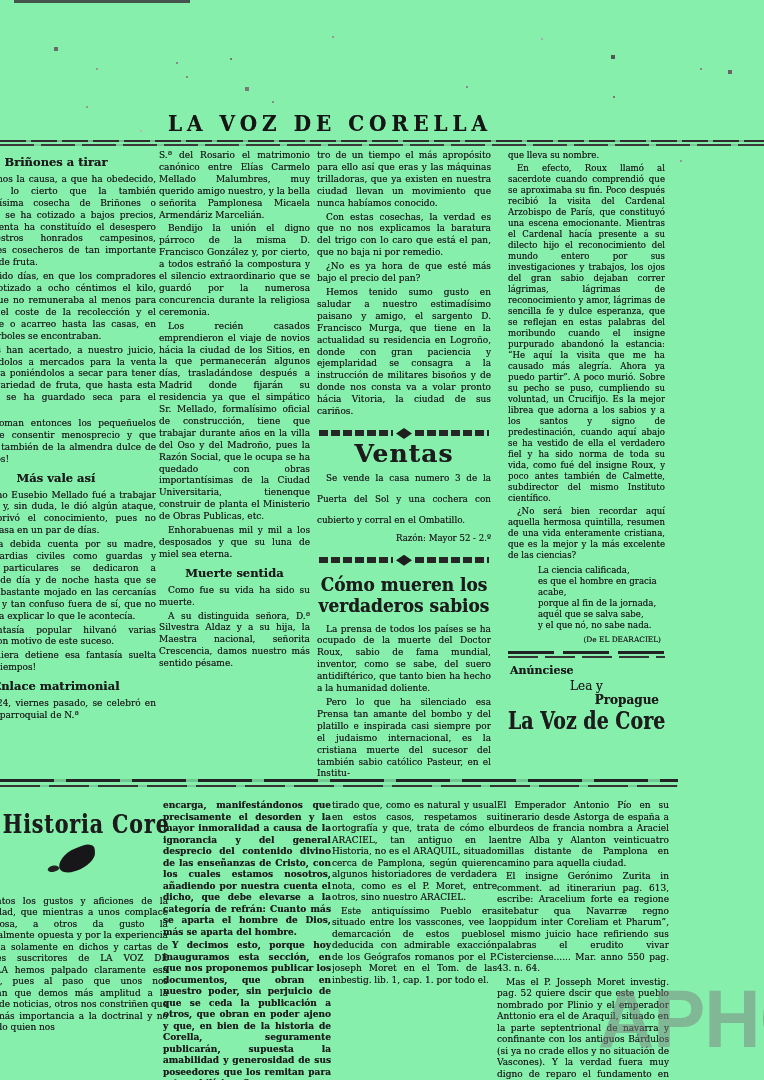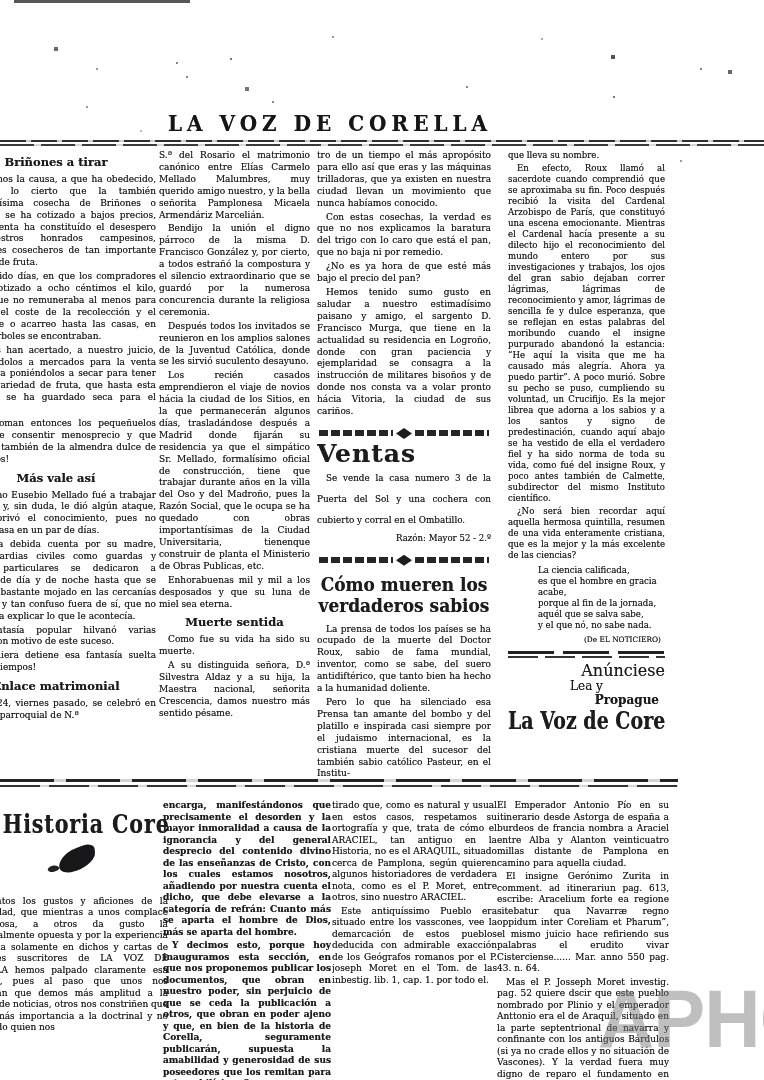--- a/index.html
+++ b/index.html
@@ -1,16 +1,16 @@
 <!DOCTYPE html>
 <html><head>
 <meta charset="utf-8">
 <style>
   html,body{margin:0;padding:0;background:#e8e8e6;}
-  .page{position:relative;width:764px;height:1080px;background:#ffffff;overflow:hidden;
+  .page{position:relative;width:764px;height:1080px;background:#86efac;overflow:hidden;
         font-family:"DejaVu Serif",serif;color:#1c1c1c;
         text-shadow:0 0 .45px rgba(25,25,25,.65);}
   
   .scan-line{position:absolute;left:14px;top:0;width:176px;height:3px;background:#3a3a3c;opacity:.85;}
   .specks{position:absolute;top:0;left:0;width:2px;height:2px;background:transparent;
     box-shadow:55px 48px 0 1px #6a6a6a,230px 58px 0 #777,176px 62px 0 #888,96px 68px 0 #999,
     186px 76px 0 #8a8a8a,246px 88px 0 1px #777,332px 36px 0 #999,466px 86px 0 #888,
     612px 56px 0 1px #555,700px 68px 0 #888,729px 71px 0 1px #666,613px 96px 0 #777,
     272px 101px 0 #888,86px 106px 0 #999,541px 38px 0 #aaa,680px 160px 0 #999,140px 130px 0 #bbb;}
   
@@ -26,31 +26,31 @@
   .col p.ni{text-indent:0;}
   .col h3{text-align:center;font-size:11.5px;margin:7px 0 5px;font-weight:bold;}
   .c1{left:-44px;width:200px;}
   .c2{left:159px;width:151px;}
   .c3{left:317px;width:174px;}
   .c4{left:508px;width:157px;font-size:8.6px;line-height:11px;}
   
   .orn{display:flex;align-items:center;margin:10px 2px 9px;}
   .orn .bar{flex:1;height:6px;background:repeating-linear-gradient(90deg,#262626 0 9px,transparent 9px 12px);}
   .orn .dia{width:16px;height:11px;margin:0 3px;background:#1d1d1d;clip-path:polygon(50% 0,100% 50%,50% 100%,0 50%);}
-  .ventas-title{text-align:left;font-size:25px;font-weight:bold;margin:2px 0 8px;letter-spacing:1px;}
+  .ventas-title{text-align:center;font-size:25px;font-weight:bold;margin:2px 0 8px;letter-spacing:1px;}
   .sabios-title{text-align:center;font-size:17px;font-weight:bold;line-height:1.2;margin:4px 0 8px;transform:scaleY(1.08);}
   .ventas-p{font-size:8.8px;line-height:21px;}
   .contact{text-align:right;margin:2px 6px 2px 0;font-size:8.6px;}
   
   .verse{white-space:pre-line;text-align:left;text-indent:0!important;margin:4px 0 3px 30px!important;}
   .credit{text-align:right;font-size:7.4px;margin:1px 4px 5px 0!important;text-indent:0!important;}
   .mini-rule{margin:6px 0 4px;}
   .mini-rule .r1{height:3px;background:repeating-linear-gradient(90deg,#222 0 46px,transparent 46px 55px);}
   .mini-rule .r2{height:2px;margin-top:2px;background:repeating-linear-gradient(90deg,#333 0 30px,transparent 30px 37px);}
-  .ad .a1{font-size:16px;font-weight:normal;text-align:right;margin:7px 0 0 2px;}
+  .ad .a1{font-size:11px;font-weight:bold;text-align:left;margin:7px 0 0 2px;}
   .ad .a2{font-size:12px;text-align:center;margin:5px 0 0;}
   .ad .a3{font-size:12px;font-weight:bold;text-align:right;margin:3px 6px 0 0;}
   .ad .a4{font-size:19px;font-weight:bold;text-align:center;margin:9px 0 0;transform:scaleY(1.3);white-space:nowrap;}
   
   .band-rule{position:absolute;left:0;top:779px;width:678px;}
   .band-rule .r1{height:3px;background:repeating-linear-gradient(90deg,#232323 0 54px,rgba(35,35,35,.2) 54px 66px);}
   .band-rule .r2{height:2px;margin-top:3px;background:repeating-linear-gradient(90deg,#333 0 40px,rgba(51,51,51,.2) 40px 49px);}
   
   .lcol{position:absolute;top:800px;height:280px;overflow:hidden;text-align:justify;
         font-size:9px;line-height:11.5px;}
@@ -97,21 +97,20 @@
     <p>Dada la debida cuenta por su madre, tanto guardias civiles como guardas y muchos particulares se dedicaron a buscarle de día y de noche hasta que se encontró bastante mojado en las cercanías de un río y tan confuso fuera de sí, que no acertaba a explicar lo que le acontecía.</p>
     <p>La fantasía popular hilvanó varias fábulas con motivo de este suceso.</p>
     <p>¡Cualquiera detiene esa fantasía suelta en estos tiempos!</p>
     <h3>Enlace matrimonial</h3>
     <p>El día 24, viernes pasado, se celebró en la iglesia parroquial de N.ª</p>
   </div>
 
   <div class="col c2">
     <p class="ni">S.ª del Rosario el matrimonio canónico entre Elías Carmelo Mellado Malumbres, muy querido amigo nuestro, y la bella señorita Pamplonesa Micaela Armendáriz Marcelián.</p>
     <p>Bendijo la unión el digno párroco de la misma D. Francisco González y, por cierto, a todos estrañó la compostura y el silencio extraordinario que se guardó por la numerosa concurencia durante la religiosa ceremonia.</p>
-    <p>Después todos los invitados se reunieron en los amplios salones de la Juventud Católica, donde se les sirvió suculento desayuno.</p>
     <p>Los recién casados emprendieron el viaje de novios hácia la ciudad de los Sitios, en la que permanecerán algunos días, trasladándose después a Madrid donde fijarán su residencia ya que el simpático Sr. Mellado, formalísimo oficial de construcción, tiene que trabajar durante años en la villa del Oso y del Madroño, pues la Razón Social, que le ocupa se ha quedado con obras importantísimas de la Ciudad Universitaria, tienenque construir de planta el Ministerio de Obras Publicas, etc.</p>
     <p>Enhorabuenas mil y mil a los desposados y que su luna de miel sea eterna.</p>
     <h3>Muerte sentida</h3>
     <p>Como fue su vida ha sido su muerte.</p>
     <p>A su distinguida señora, D.ª Silvestra Aldaz y a su hija, la Maestra nacional, señorita Crescencia, damos nuestro más sentido pésame.</p>
 
   </div>
 
   <div class="col c3">
     <p class="ni">tro de un tiempo el más apropósito para ello así que eras y las máquinas trilladoras, que ya existen en nuestra ciudad llevan un movimiento que nunca habíamos conocido.</p>
@@ -138,21 +137,21 @@
 
   <div class="col c4">
     <p class="ni">que lleva su nombre.</p>
     <p>En efecto, Roux llamó al sacerdote cuando comprendió que se aproximaba su fin. Poco después recibió la visita del Cardenal Arzobispo de París, que constituyó una escena emocionante. Mientras el Cardenal hacía presente a su dilecto hijo el reconocimiento del mundo entero por sus investigaciones y trabajos, los ojos del gran sabio dejaban correr lágrimas, lágrimas de reconocimiento y amor, lágrimas de sencilla fe y dulce esperanza, que se reflejan en estas palabras del moribundo cuando el insigne purpurado abandonó la estancia: “He aquí la visita que me ha causado más alegría. Ahora ya puedo partir”. A poco murió. Sobre su pecho se puso, cumpliendo su voluntad, un Crucifijo. Es la mejor librea que adorna a los sabios y a los santos y signo de predestinación, cuando aquí abajo se ha vestido de ella el verdadero fiel y ha sido norma de toda su vida, como fué del insigne Roux, y poco antes también de Calmette, subdirector del mismo Instituto científico.</p>
     <p>¿No será bien recordar aquí aquella hermosa quintilla, resumen de una vida enteramente cristiana, que es la mejor y la más excelente de las ciencias?</p>
     <p class="verse">La ciencia calificada,
 es que el hombre en gracia acabe,
 porque al fin de la jornada,
 aquél que se salva sabe,
 y el que nó, no sabe nada.</p>
-    <p class="credit">(De EL NOTICIERO)</p>
+    <p class="credit">(De EL DEARACIEL)</p>
     <div class="mini-rule">
         <div class="r1"></div>
         <div class="r2"></div>
       </div>
     <div class="ad">
       <div class="a1">Anúnciese</div>
       <div class="a2">Lea y</div>
       <div class="a3">Propague</div>
       <div class="a4">La Voz de Corella</div>
     </div>

